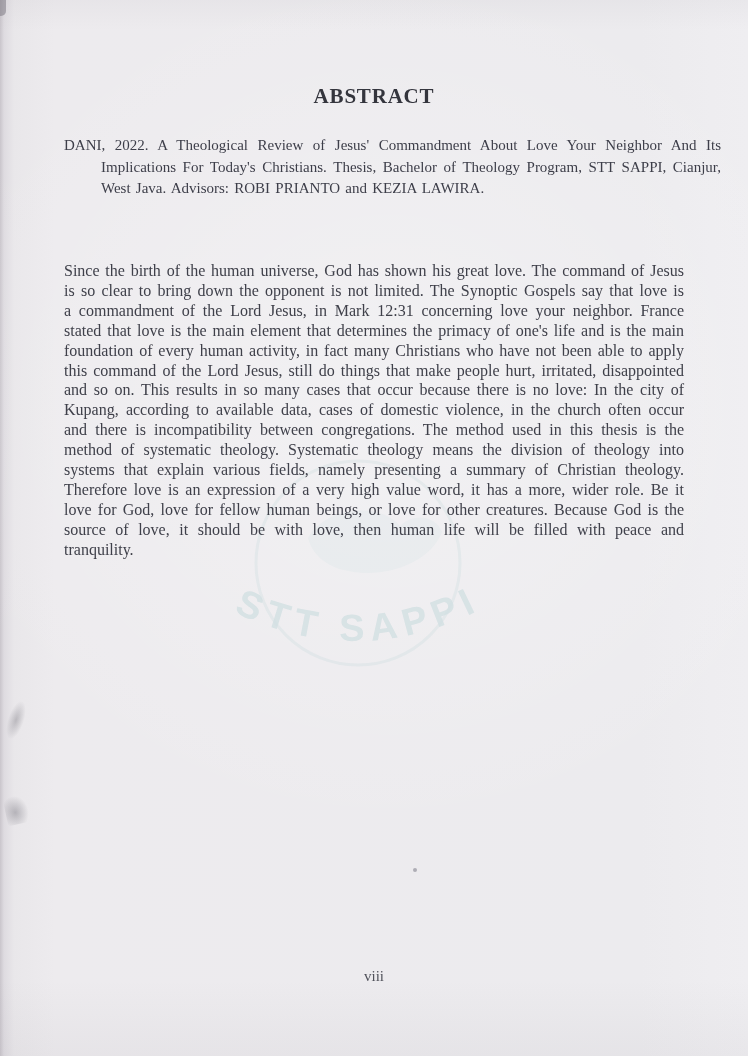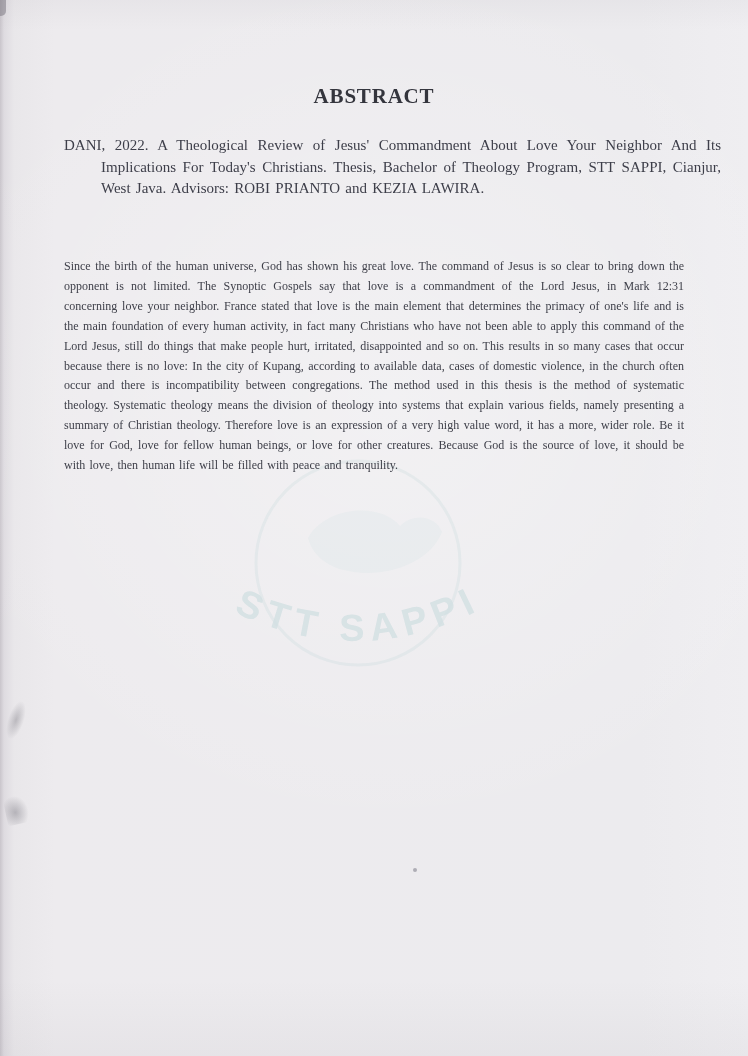--- a/index.html
+++ b/index.html
@@ -43,21 +43,21 @@
     line-height: 21.5px;
     text-align: justify;
     word-spacing: 0.10em;
     padding-left: 37px;
     text-indent: -37px;
     color: #3d3e49;
   }
   .body-par {
     position: absolute;
     top: 245px; left: 64px; width: 620px;
-    font-size: 12px;
+    font-size: 16px;
     line-height: 19.9px;
     text-align: justify;
     word-spacing: 0.10em;
     color: #3f404a;
   }
   .keywords {
     position: absolute;
     top: 595px; left: 64px; width: 620px;
     font-size: 15px;
     color: #3d3e49;
@@ -118,19 +118,20 @@
     </text>
   </svg>
 
   <div class="heading">ABSTRACT</div>
 
   <p class="citation">DANI, 2022. A Theological Review of Jesus' Commandment About Love Your Neighbor And Its Implications For Today's Christians. Thesis, Bachelor of Theology Program, STT SAPPI, Cianjur, West Java. Advisors: ROBI PRIANTO and KEZIA LAWIRA.</p>
 
   <p class="body-par">Since the birth of the human universe, God has shown his great love. The command of Jesus is so clear to bring down the opponent is not limited. The Synoptic Gospels say that love is a commandment of the Lord Jesus, in Mark 12:31 concerning love your neighbor. France stated that love is the main element that determines the primacy of one's life and is the main foundation of every human activity, in fact many Christians who have not been able to apply this command of the Lord Jesus, still do things that make people hurt, irritated, disappointed and so on. This results in so many cases that occur because there is no love: In the city of Kupang, according to available data, cases of domestic violence, in the church often occur and there is incompatibility between congregations. The method used in this thesis is the method of systematic theology. Systematic theology means the division of theology into systems that explain various fields, namely presenting a summary of Christian theology. Therefore love is an expression of a very high value word, it has a more, wider role. Be it love for God, love for fellow human beings, or love for other creatures. Because God is the source of love, it should be with love, then human life will be filled with peace and tranquility.</p>
 
 
+  <div class="page-number">viii</div>
 
   <div class="corner-mark"></div>
   <div class="smudge-1"></div>
   <div class="smudge-2"></div>
   <div class="speck"></div>
 
 </div>
 
 </body></html>

